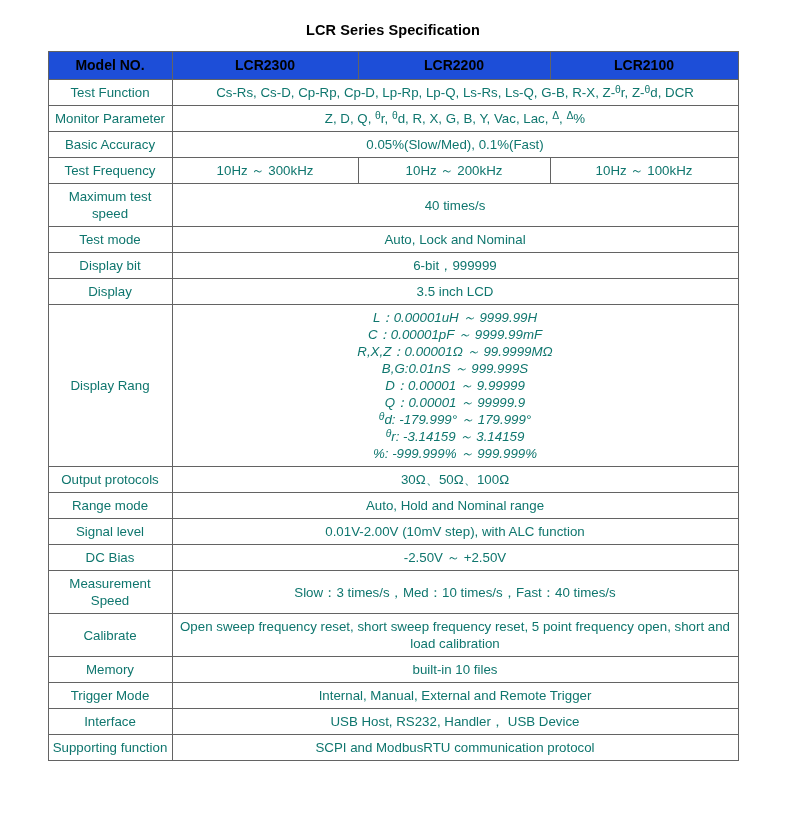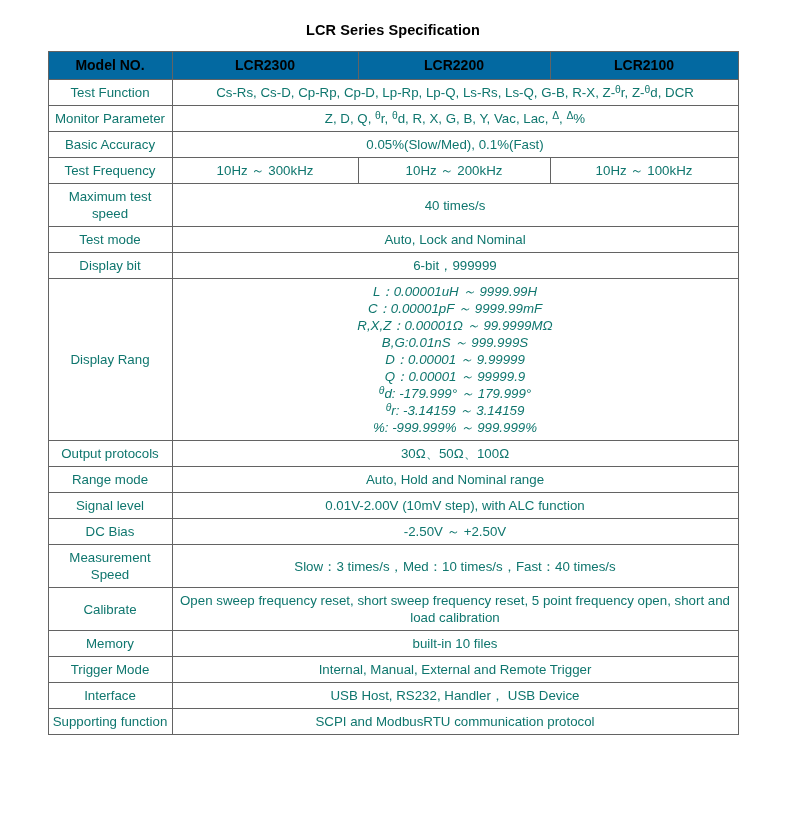--- a/index.html
+++ b/index.html
@@ -44,21 +44,21 @@
     border: 1px solid #636363;
     padding: 4px 4px;
     font-size: 13.3px;
     line-height: 17px;
     text-align: center;
     vertical-align: middle;
     font-weight: normal;
     color: #0f766e;
   }
   table.spec thead th {
-    background: #0369a1;
+    background: #1d4ed8;
     font-weight: bold;
     font-size: 14px;
     padding: 4px 4px;
     line-height: 19px;
     color: #000000;
   }
   td.label-cell {
     padding-left: 2px;
     padding-right: 2px;
   }
@@ -130,20 +130,24 @@
         </tr>
         <tr>
           <td class="label-cell">Test mode</td>
           <td colspan="3">Auto, Lock and Nominal</td>
         </tr>
         <tr>
           <td class="label-cell">Display bit</td>
           <td colspan="3">6-bit，999999</td>
         </tr>
         <tr>
+          <td class="label-cell">Display</td>
+          <td colspan="3">3.5 inch LCD</td>
+        </tr>
+        <tr>
           <td class="label-cell">Display Rang</td>
           <td colspan="3" class="range-cell">
             <span class="rng-line">L：0.00001uH ～ 9999.99H</span>
             <span class="rng-line">C：0.00001pF ～ 9999.99mF</span>
             <span class="rng-line">R,X,Z：0.00001Ω ～ 99.9999MΩ</span>
             <span class="rng-line">B,G:0.01nS ～ 999.999S</span>
             <span class="rng-line">D：0.00001 ～ 9.99999</span>
             <span class="rng-line">Q：0.00001 ～ 99999.9</span>
             <span class="rng-line"><sup class="sym">θ</sup>d: -179.999° ～ 179.999°</span>
             <span class="rng-line"><sup class="sym">θ</sup>r: -3.14159 ～ 3.14159</span>

